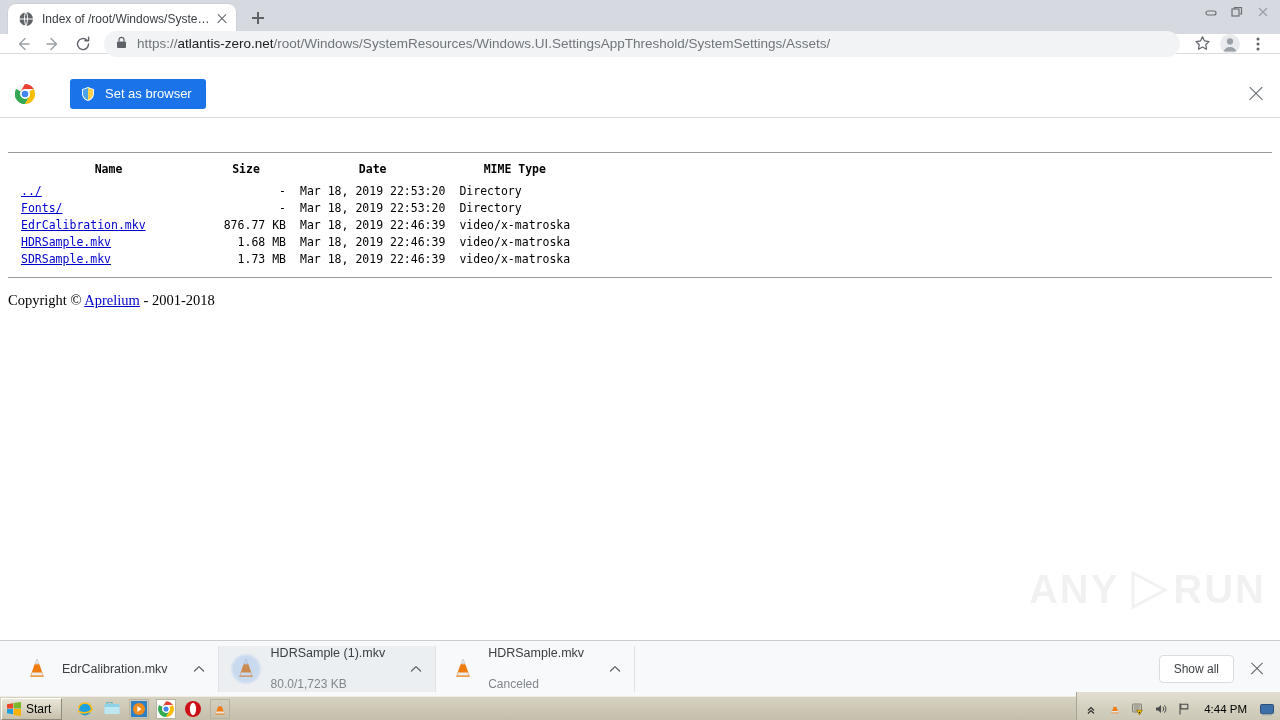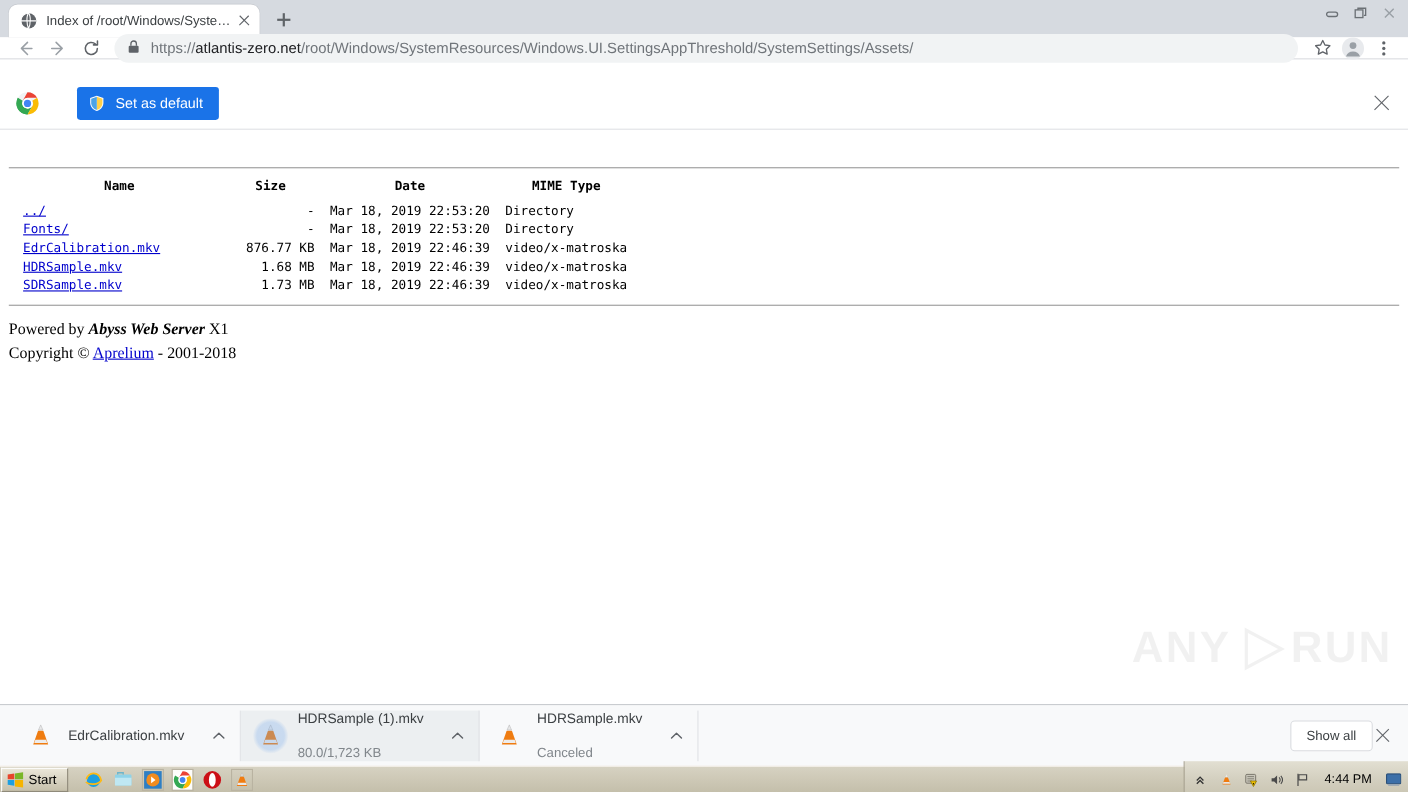--- a/index.html
+++ b/index.html
@@ -168,21 +168,21 @@
   .dl-icon { width:26px; height:26px; flex:0 0 26px; margin-right:12px; position:relative; }
   .dl-ring {
     position:absolute; left:-3px; top:-3px; width:32px; height:32px; border-radius:50%;
     background:radial-gradient(circle, rgba(120,170,235,.30) 55%, rgba(120,170,235,0) 72%);
   }
   .dl-text { display:flex; flex-direction:column; justify-content:center; }
   .dl-name { font-size:12.5px; color:#3c4043; white-space:nowrap; }
   .dl-sub  { font-size:12px; color:#80868b; margin-top:17px; white-space:nowrap; }
   .dl-caret { margin-left:22px; width:18px; height:18px; display:flex;
               align-items:center; justify-content:center; cursor:pointer; flex:0 0 18px; }
-  .shelf-right { margin-left:auto; display:flex; align-items:center; padding-right:4px; }
+  .shelf-right { margin-left:auto; display:flex; align-items:center; gap:14px; padding-right:4px; }
   .showall {
     height:28px; padding:0 14px; background:#fff; border:1px solid #dadce0;
     border-radius:4px; font-size:12px; color:#3c4043; cursor:pointer;
     font-family:"Liberation Sans", sans-serif;
   }
   .shelf-close { width:18px; height:18px; position:relative; cursor:pointer; }
   .shelf-close::before, .shelf-close::after {
     content:""; position:absolute; left:1px; top:8px; width:16px; height:1.3px; background:#5f6368;
   }
   .shelf-close::before { transform:rotate(45deg); }
@@ -318,21 +318,21 @@
   </span>
   <button class="btn-primary">
     <span class="shield">
       <svg width="16" height="16" viewBox="0 0 16 16">
         <path d="M8 1l6 2.2v4.3c0 3.6-2.5 6.6-6 7.5-3.5-.9-6-3.9-6-7.5V3.2z" fill="#fff"></path>
         <path d="M8 1.9l5.1 1.9v3.7c0 3.1-2.1 5.7-5.1 6.5V1.9z" fill="#ffd04a"></path>
         <path d="M8 1.9L2.9 3.8v3.7c0 3.1 2.1 5.7 5.1 6.5V1.9z" fill="#4aa3e8"></path>
         <path d="M8 1.9v12c-3-.8-5.1-3.4-5.1-6.5" fill="#2e7d32" opacity=".0"></path>
       </svg>
     </span>
-    <span>Set as default</span>
+    <span>Set as browser</span>
   </button>
   <span class="infobar-close"></span>
 </div>
 
 <div class="page">
   <div class="page-inner">
     <hr class="rule">
 
     <table class="listing">
       <thead>
@@ -373,21 +373,20 @@
             <td class="c-size">1.73 MB</td>
             <td class="c-date">Mar 18, 2019 22:46:39</td>
             <td class="c-mime">video/x-matroska</td>
           </tr>
         </tbody>
     </table>
 
     <hr class="rule2">
 
     <div class="footer">
-      <div><span>Powered by </span><span class="abyss">Abyss Web Server</span><span> X1</span></div>
       <div><span>Copyright © </span><a href="#">Aprelium</a><span> - 2001-2018</span></div>
     </div>
   </div>
 
   <div class="watermark">
     <span>ANY</span>
     <span class="wm-tri">
       <svg width="46" height="40" viewBox="0 0 46 40">
         <path d="M10 3v34L42 20z" fill="none" stroke="rgba(0,0,0,0.055)" stroke-width="3"></path>
       </svg>

